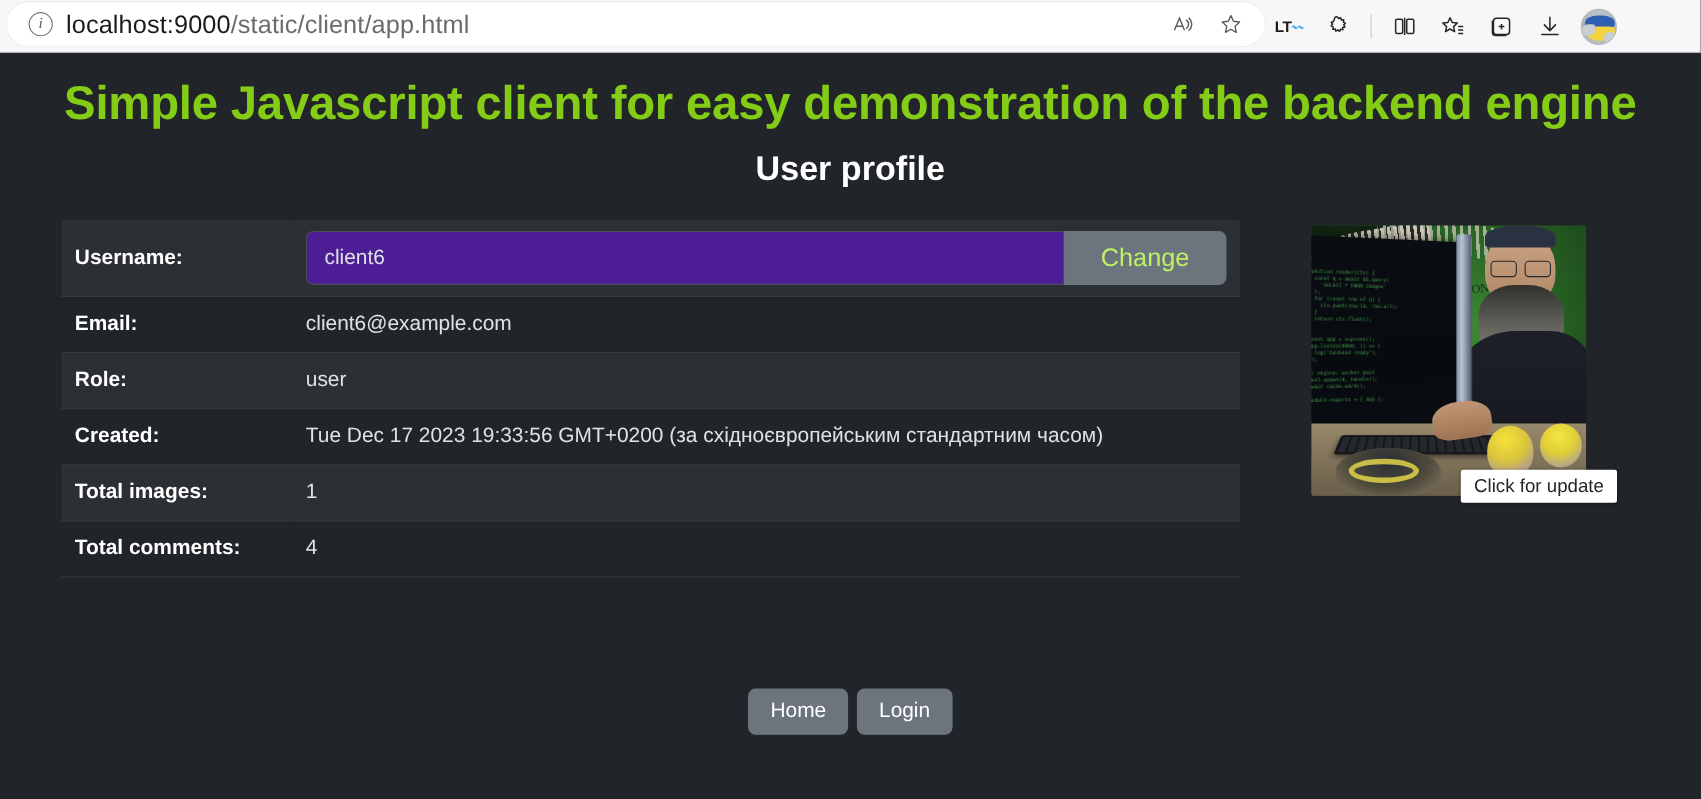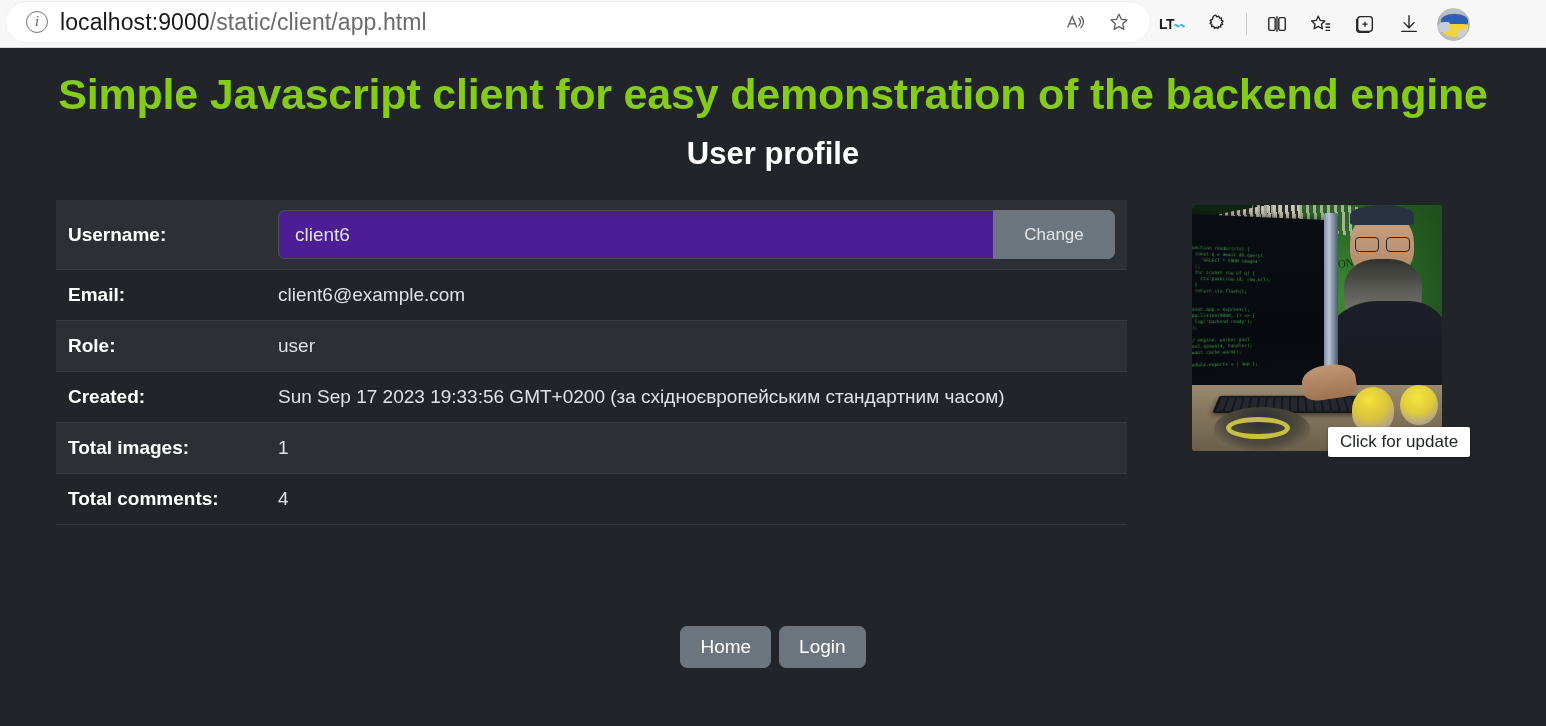--- a/index.html
+++ b/index.html
@@ -146,26 +146,26 @@
     border: 1px solid #495057;
     border-right: none;
     border-radius: 7px 0 0 7px;
     padding: 0 16px;
     font-size: 19px;
     font-family: "Liberation Sans", sans-serif;
     outline: none;
   }
   .change-btn {
     flex: 0 0 auto;
-    width: 122px; height: 49px;
+    width: 148px; height: 49px;
     background: #6c757d;
-    color: #e5e5e5;
+    color: #bef264;
     border: 1px solid #6c757d;
     border-radius: 0 7px 7px 0;
-    font-size: 17px;
+    font-size: 23px;
     font-family: "Liberation Sans", sans-serif;
     cursor: pointer;
   }
 
   
   .avatar-panel {
     position: absolute;
     left: 1192px; top: 5px;
     width: 250px; height: 246px;
   }
@@ -431,21 +431,21 @@
         <tr>
           <td class="label-cell">Email:</td>
           <td class="value-cell">client6@example.com</td>
         </tr>
         <tr>
           <td class="label-cell">Role:</td>
           <td class="value-cell">user</td>
         </tr>
         <tr>
           <td class="label-cell">Created:</td>
-          <td class="value-cell">Sun Sep 17 2023 19:33:56 GMT+0200 (за східноєвропейським стандартним часом)</td>
+          <td class="value-cell">Tue Dec 17 2023 19:33:56 GMT+0200 (за східноєвропейським стандартним часом)</td>
         </tr>
         <tr>
           <td class="label-cell">Total images:</td>
           <td class="value-cell">1</td>
         </tr>
         <tr>
           <td class="label-cell">Total comments:</td>
           <td class="value-cell">4</td>
         </tr>
       </tbody>

